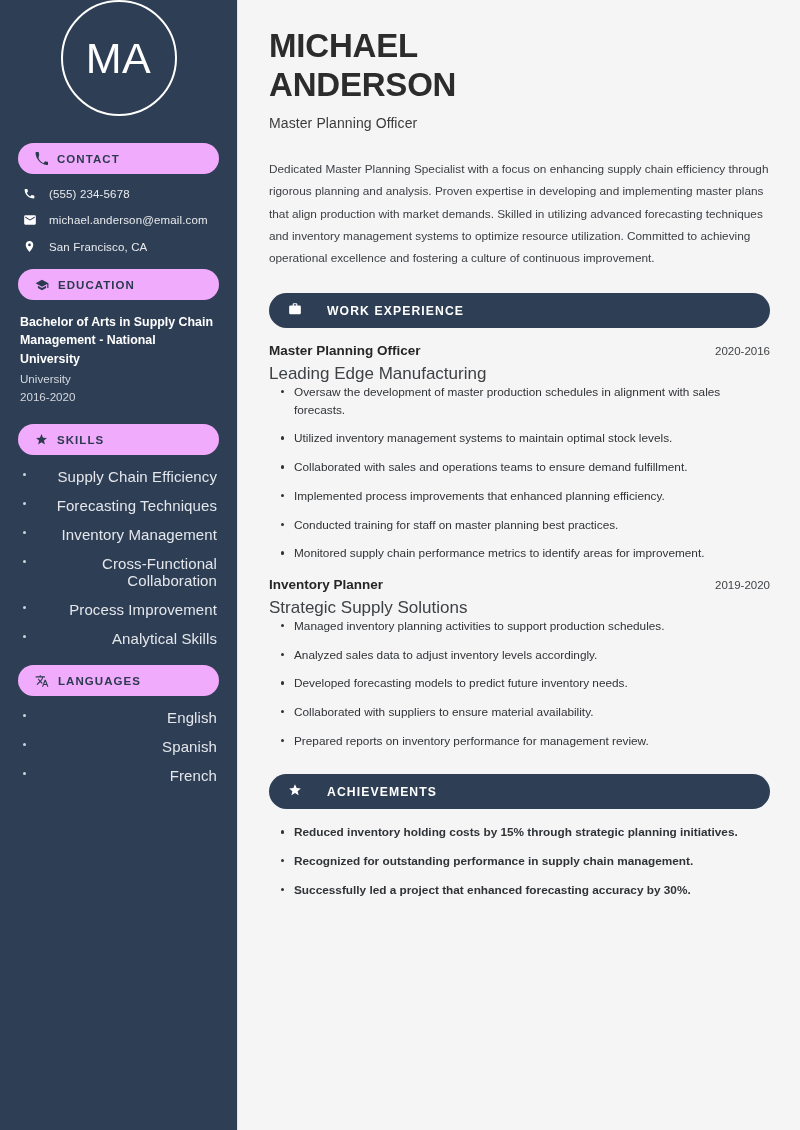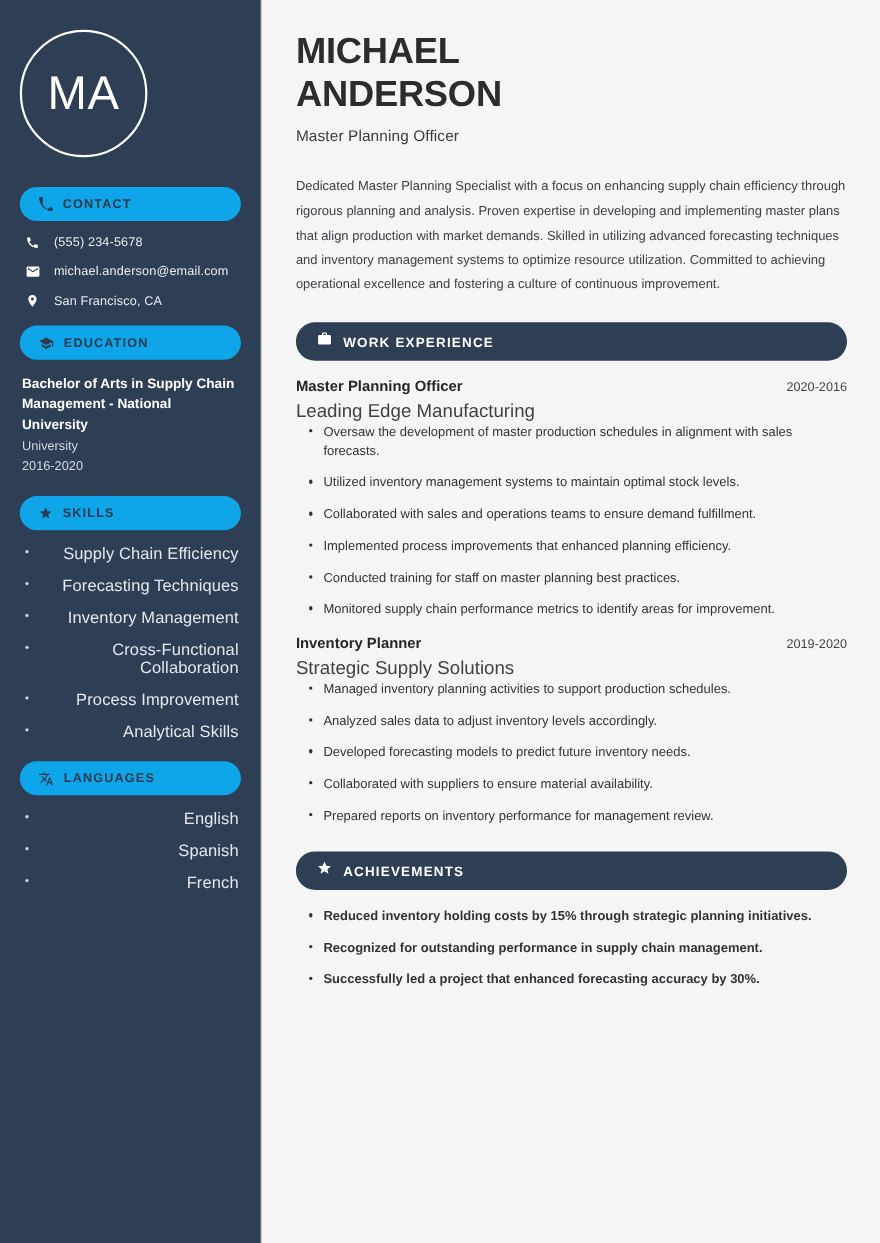--- a/index.html
+++ b/index.html
@@ -25,22 +25,21 @@
     width: 238px;
     flex: 0 0 238px;
     background: #2e3e54;
     color: #ffffff;
     padding: 0 18px;
     border-right: 1px solid #e2e3e5;
   }
 
   .avatar-wrap {
     display: flex;
-    justify-content: flex-start;
-    padding-top: 27px;
+    justify-content: center;
     padding-bottom: 27px;
   }
   .avatar {
     width: 116px;
     height: 116px;
     border: 2px solid #ffffff;
     border-radius: 50%;
     display: flex;
     align-items: center;
     justify-content: center;
@@ -48,21 +47,21 @@
   .avatar-initials {
     font-size: 43px;
     font-weight: 400;
     letter-spacing: 0.5px;
     color: #ffffff;
     line-height: 1;
   }
 
   
   .pill {
-    background: #0ea5e9;
+    background: #f0abfc;
     color: #2b3a4e;
     border-radius: 999px;
     height: 31px;
     display: flex;
     align-items: center;
     gap: 9px;
     padding: 0 17px;
     margin-bottom: 13px;
   }
   .pill-label {
@@ -167,21 +166,21 @@
   }
 
   
   .pill-dark {
     background: #2e3e54;
     color: #ffffff;
     border-radius: 999px;
     height: 35px;
     display: flex;
     align-items: center;
-    gap: 10px;
+    gap: 25px;
     padding: 0 19px;
     margin-top: 24px;
     margin-bottom: 15px;
   }
   .pill-dark .pill-label {
     font-size: 12.2px;
     letter-spacing: 1.1px;
   }
 
   .job { margin-bottom: 6px; }

